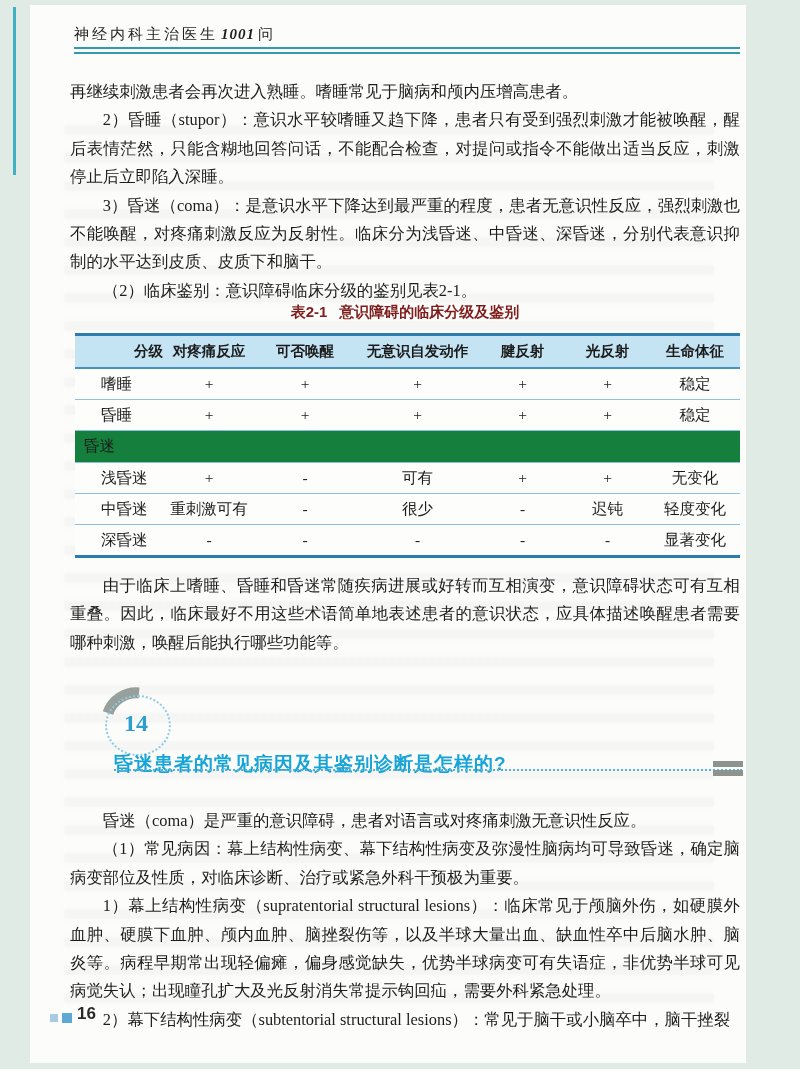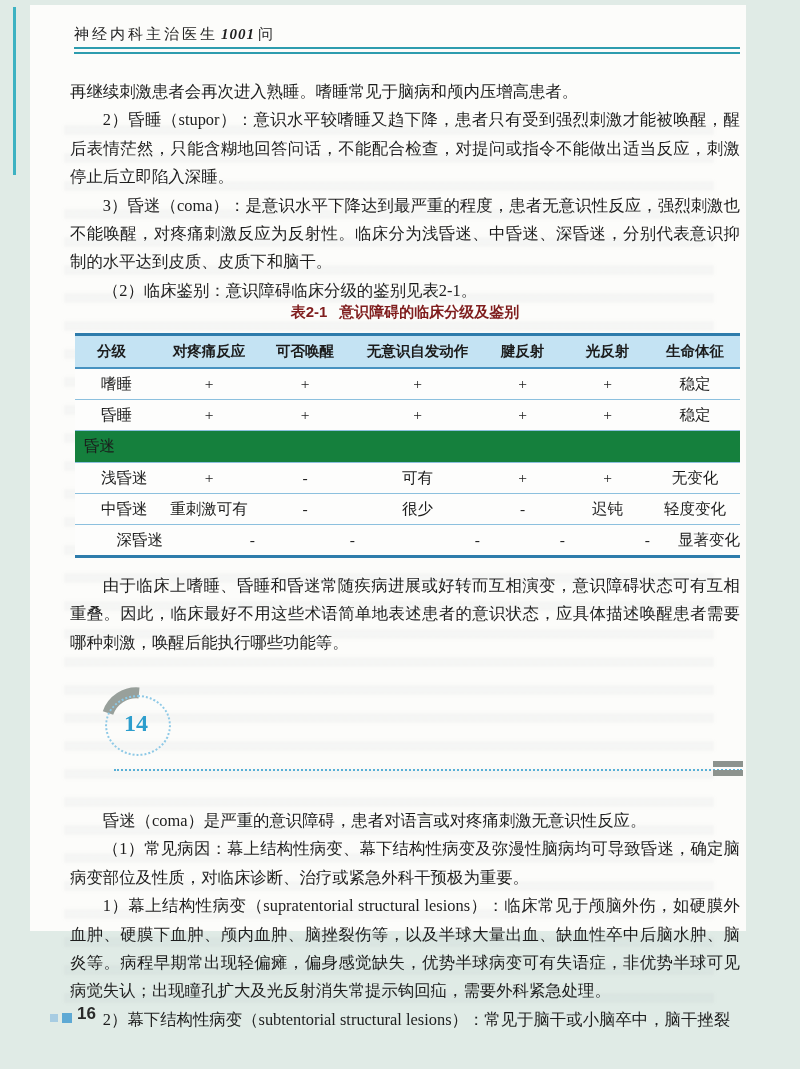--- a/index.html
+++ b/index.html
@@ -3,21 +3,21 @@
 <meta charset="utf-8">
 <style>
   html,body{margin:0;padding:0;}
   body{
     width:800px;height:1069px;position:relative;overflow:hidden;
     background:#e0ebe6;
     font-family:"Liberation Serif","DejaVu Serif",serif;
     color:#1d1d1d;
   }
   .sheet{
-    position:absolute;left:30px;top:5px;width:716px;height:926px;
+    position:absolute;left:30px;top:5px;width:716px;height:1058px;
     background:#fcfcfa;
   }
   .spine-line{
     position:absolute;left:13px;top:7px;width:3px;height:168px;
     background:#3eb2c2;
   }
   
   .bleed{
     position:absolute;left:34px;top:120px;width:650px;height:890px;
     background:repeating-linear-gradient(to bottom, rgba(125,135,150,0.055) 0 10px, transparent 10px 28px);
@@ -58,31 +58,31 @@
     border-collapse:collapse;table-layout:fixed;
     font-size:15.5px;color:#1b1b1b;
     border-top:3px solid #2e7cab;border-bottom:3px solid #2e7cab;
   }
   table.grading th{
     background:#c4e3f3;height:31px;font-weight:700;
     font-family:"Liberation Sans","DejaVu Sans",sans-serif;
     font-size:14.5px;text-align:center;padding:0;
     border-bottom:2px solid #4792c0;
   }
-  table.grading th:first-child{text-align:left;padding-left:22px;}
+  table.grading th:first-child{text-align:right;padding-left:32px;}
   table.grading td{
     height:30px;text-align:center;padding:0;
     border-bottom:1px solid #8cc0de;background:#fdfdfc;
   }
   table.grading td:first-child{text-align:left;padding-left:26px;}
   table.grading tr.section-row td{
     background:#15803d;text-align:left;padding-left:9px;height:31px;
     border-bottom:1px solid #8cc0de;
   }
-  table.grading tr:last-child td{border-bottom:none;text-align:right;}
+  table.grading tr:last-child td{border-bottom:none;}
   .badge{position:absolute;left:62px;top:668px;width:92px;height:92px;}
   .badge .dotted-circle{
     position:absolute;left:13px;top:22px;width:62px;height:57px;
     border:2px dotted #8ec9e6;border-radius:50%;
   }
   .badge .num{
     position:absolute;left:13px;top:22px;width:62px;height:57px;
     display:flex;align-items:center;justify-content:center;
     font-family:Liberation Serif, serif;
     font-size:24px;font-weight:600;color:#2d9ecd;
@@ -215,20 +215,21 @@
   </div>
 
   <div class="badge">
     <svg width="92" height="92" viewBox="0 0 92 92">
       <path d="M 16,40 A 30,30 0 0 1 47,20" stroke="#98a09b" stroke-width="11" fill="none"></path>
     </svg>
     <div class="dotted-circle"></div>
     <div class="num">14</div>
   </div>
 
+  <div class="section-title">昏迷患者的常见病因及其鉴别诊断是怎样的?</div>
   <div class="title-dotted-rule"></div>
   <div class="end-bar b1"></div>
   <div class="end-bar b2"></div>
 
   <div class="textblock" id="section-body">
     <p class="indent">昏迷（coma）是严重的意识障碍，患者对语言或对疼痛刺激无意识性反应。</p>
     <p class="indent">（1）常见病因：幕上结构性病变、幕下结构性病变及弥漫性脑病均可导致昏迷，确定脑病变部位及性质，对临床诊断、治疗或紧急外科干预极为重要。</p>
     <p class="indent">1）幕上结构性病变（supratentorial structural lesions）：临床常见于颅脑外伤，如硬膜外血肿、硬膜下血肿、颅内血肿、脑挫裂伤等，以及半球大量出血、缺血性卒中后脑水肿、脑炎等。病程早期常出现轻偏瘫，偏身感觉缺失，优势半球病变可有失语症，非优势半球可见病觉失认；出现瞳孔扩大及光反射消失常提示钩回疝，需要外科紧急处理。</p>
     <p class="indent">2）幕下结构性病变（subtentorial structural lesions）：常见于脑干或小脑卒中，脑干挫裂</p>
   </div>

